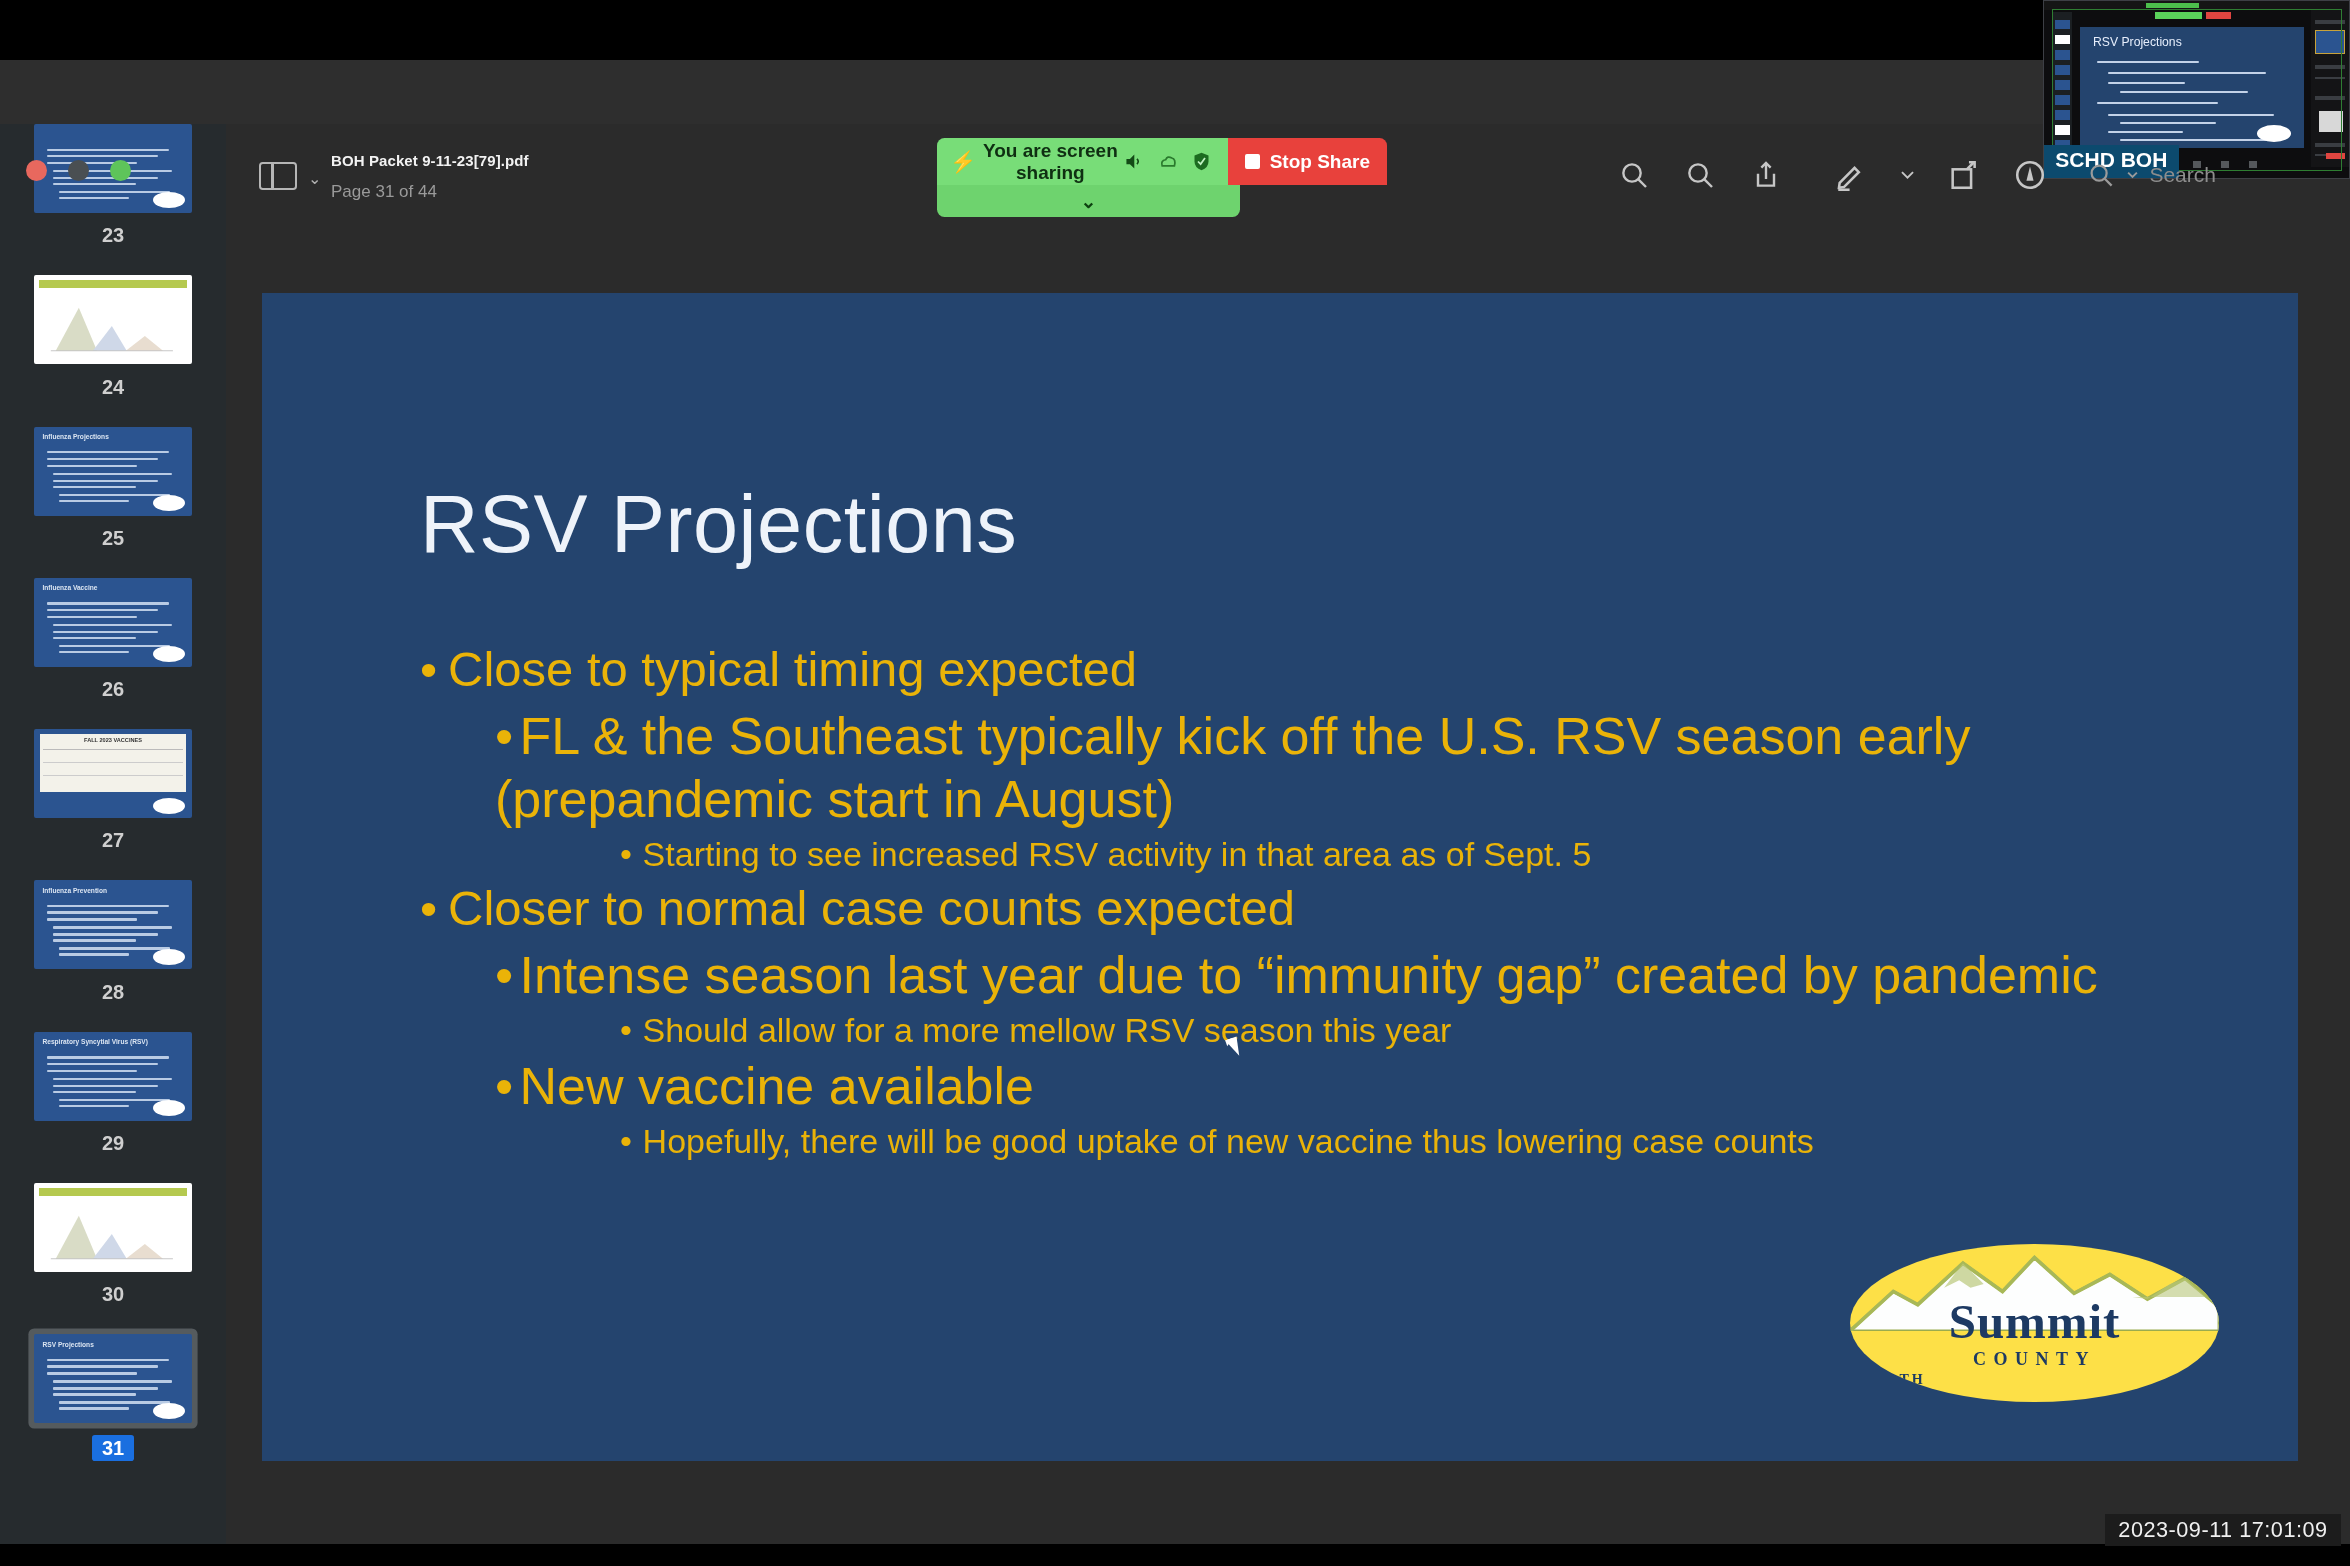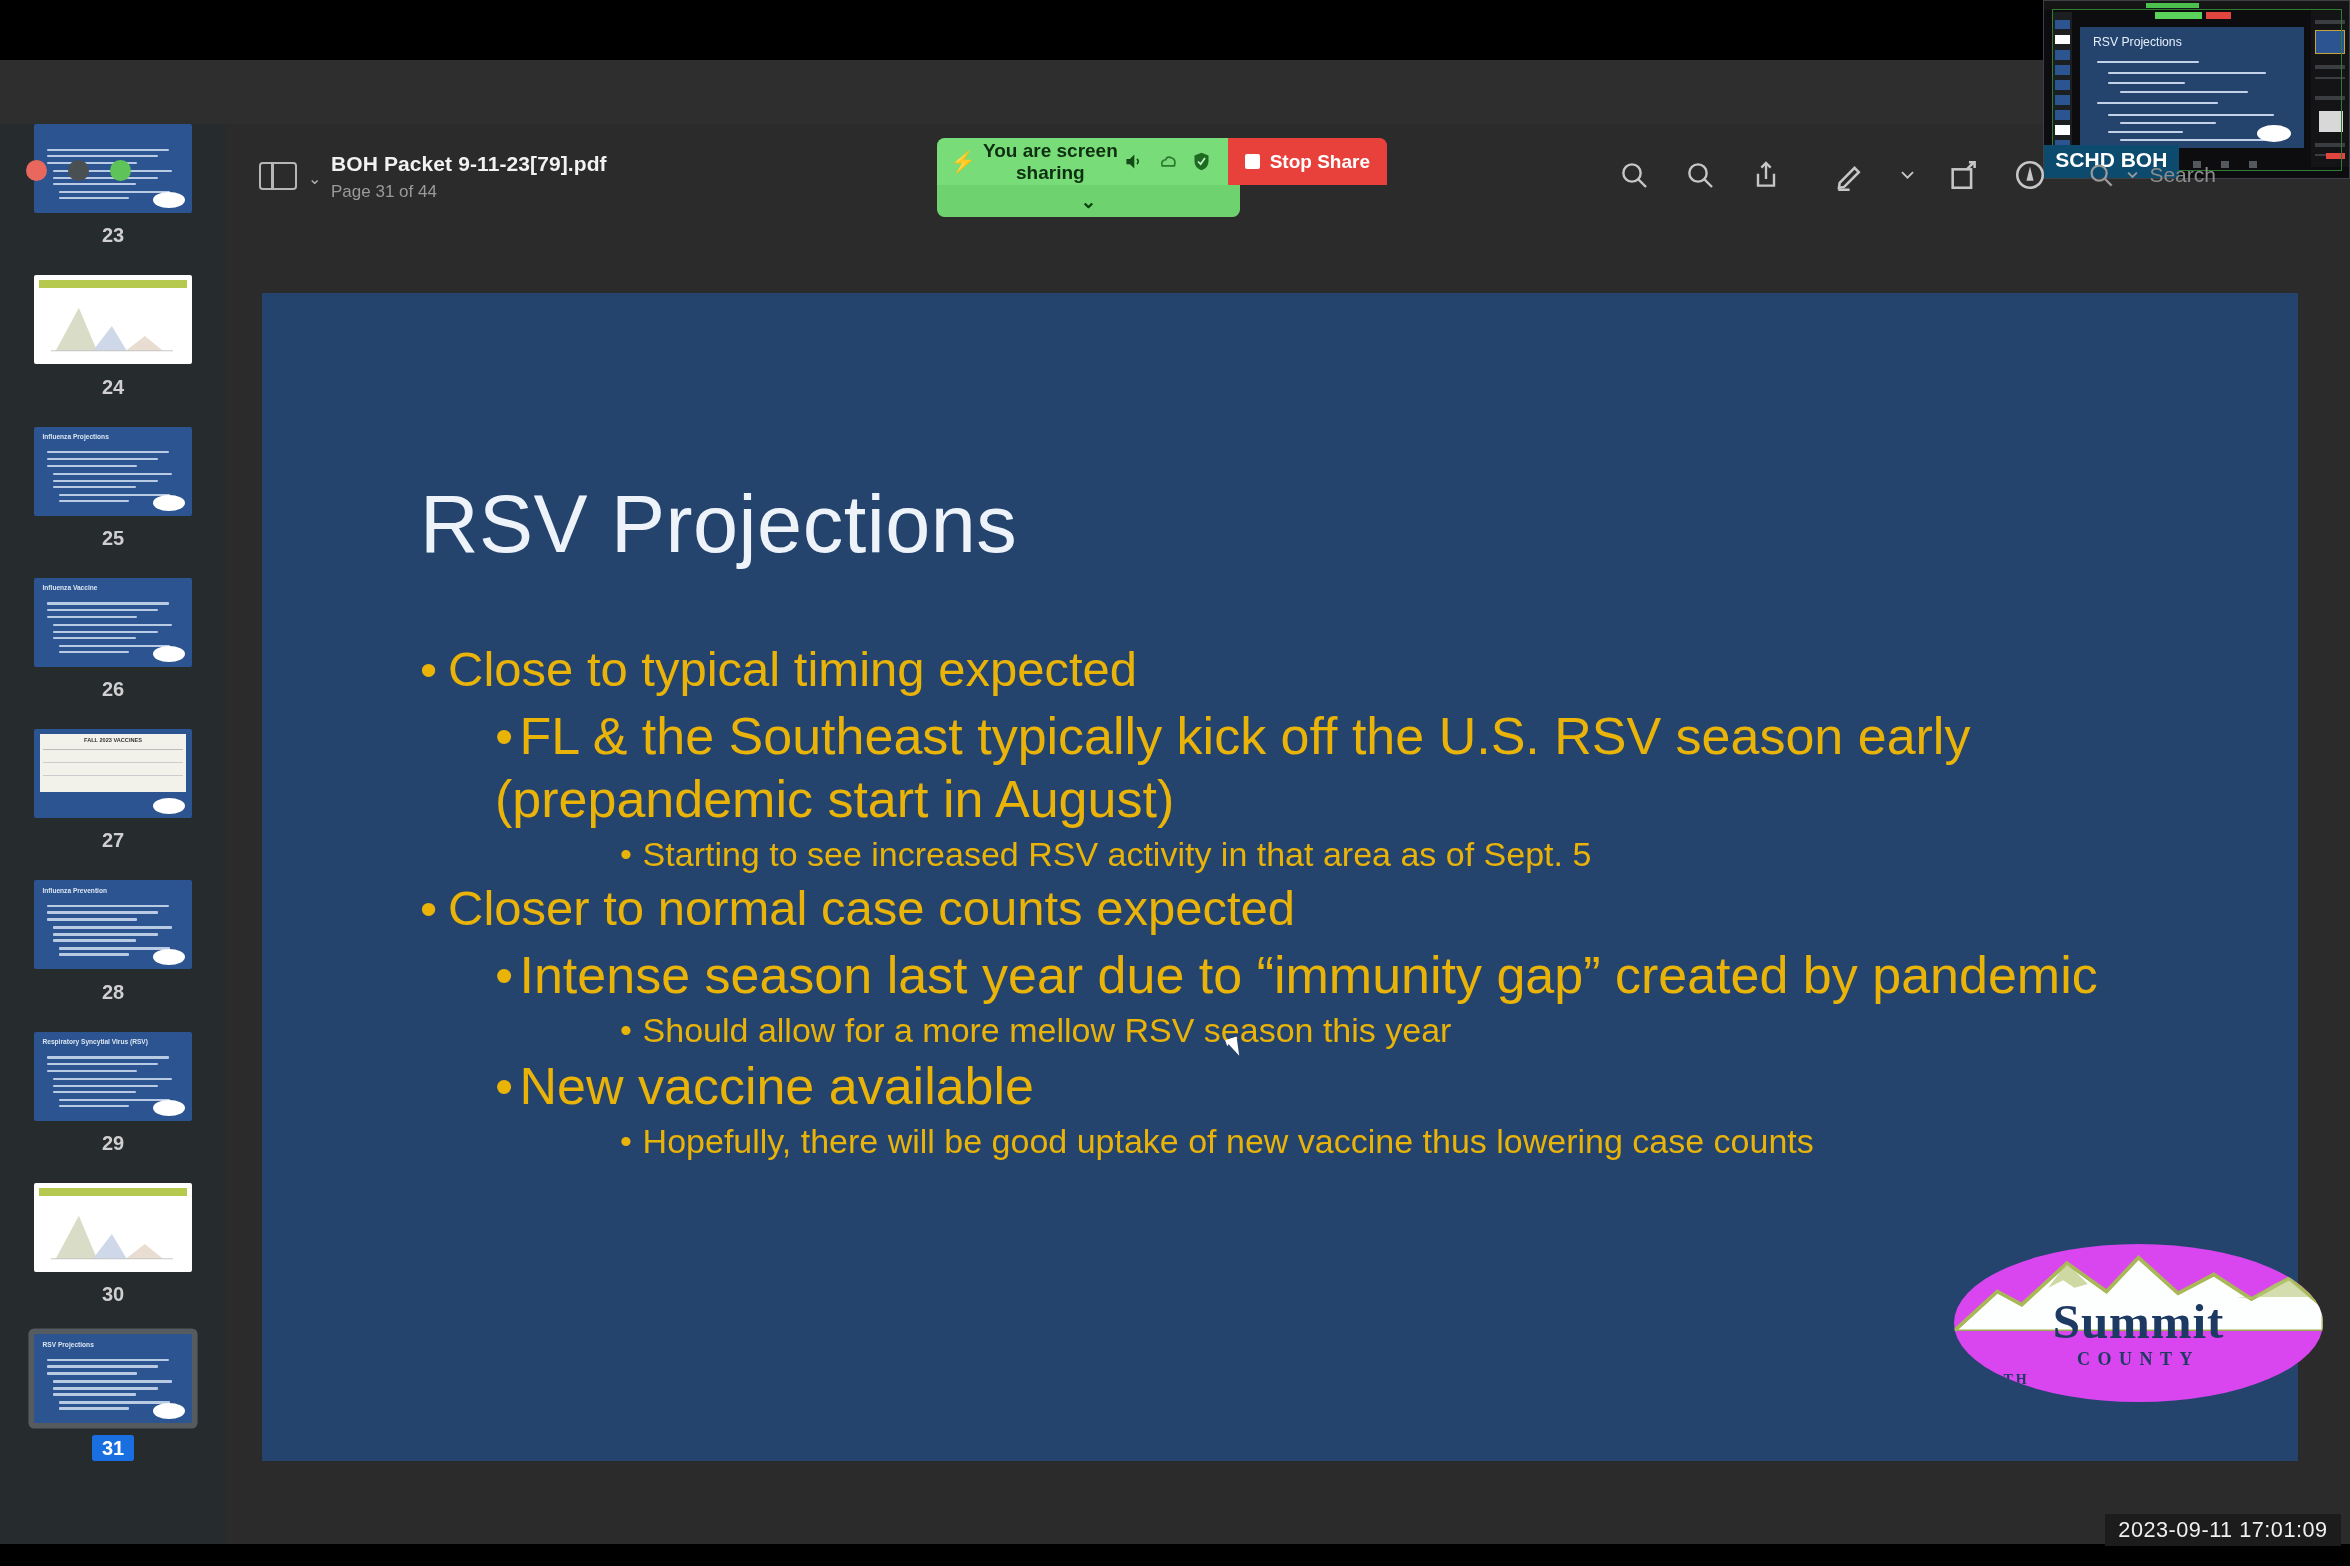--- a/index.html
+++ b/index.html
@@ -21,21 +21,21 @@
   .tl.gray { background:#4a4f52; }
   .tl.green { background:#5ec45a; }
 
   .sidebar-toggle { position:absolute; left:259px; top:102px; width:38px; height:28px;
                     border:2.4px solid #b6b6b6; border-radius:3.8px; z-index:30; }
   .sidebar-toggle:after { content:""; position:absolute; left:10.4px; top:0; width:2.4px;
                           height:24.5px; background:#b6b6b6; }
   .sb-chev { position:absolute; left:308px; top:109px; color:#b0b0b0; font-size:16px; z-index:30; }
 
   .doc-title { position:absolute; left:331px; top:92px; color:#f2f2f2;
-               font-size:21px; font-weight:bold; letter-spacing:0.1px; z-index:30;}
+               font-size:15px; font-weight:bold; letter-spacing:0.1px; z-index:30;}
   .doc-page { position:absolute; left:331px; top:122px; color:#9a9a9a; font-size:17px; z-index:30;}
 
   
   .ticons { position:absolute; left:1601px; top:90px; display:flex; align-items:center;
             gap:0px; z-index:30; }
   .ticon { width:66px; height:49px; display:flex; align-items:center; justify-content:center;
            color:#c6c6c6; }
   .ticon svg { display:block; }
   .search-box { display:flex; align-items:center; gap:9.4px; margin-left:22.6px; }
   .search-ph { color:#8d8d8d; font-size:21px; }
@@ -87,22 +87,22 @@
 
   .bullets { position:absolute; left:158px; top:347px; right:38px; color:#eab308; }
   .b1 { font-size:49px; font-weight:300; margin-bottom:5.6px; line-height:1.22; }
   .b2 { font-size:52px; font-weight:300; margin-left:75px; line-height:1.2; margin-bottom:3.8px; }
   .b3 { font-size:34px; font-weight:300; margin-left:200px; line-height:1.2; margin-bottom:3.8px; }
   .bul { display:inline-block; width:28px; }
   .b2 .bul { width:24.5px; }
   .b3 .bul { width:22.6px; }
 
   
-  .logo { position:absolute; left:1692px; top:951px; width:369px; height:158px;
-          background:#d946ef; border-radius:50%; overflow:hidden; }
+  .logo { position:absolute; left:1588px; top:951px; width:369px; height:158px;
+          background:#fde047; border-radius:50%; overflow:hidden; }
   .logo-inner { position:relative; width:100%; height:100%; }
   .mt { position:absolute; left:0; top:5.6px; width:369px; height:81px; }
   .lg-summit { position:absolute; left:0; right:0; top:49px; text-align:center;
                font-family:"Liberation Serif", serif; font-size:49px; color:#1d3a63;
                font-weight:bold; letter-spacing:0.9px; }
   .lg-county { position:absolute; left:0; right:0; top:105px; text-align:center;
                font-family:"Liberation Serif", serif; font-size:18px; color:#1d3a63;
                letter-spacing:7.5px; font-weight:bold; }
   .lg-health { position:absolute; left:0; right:0; top:128px; text-align:left;
                font-family:Liberation Serif, serif; font-size:14px; color:#1d3a63;

